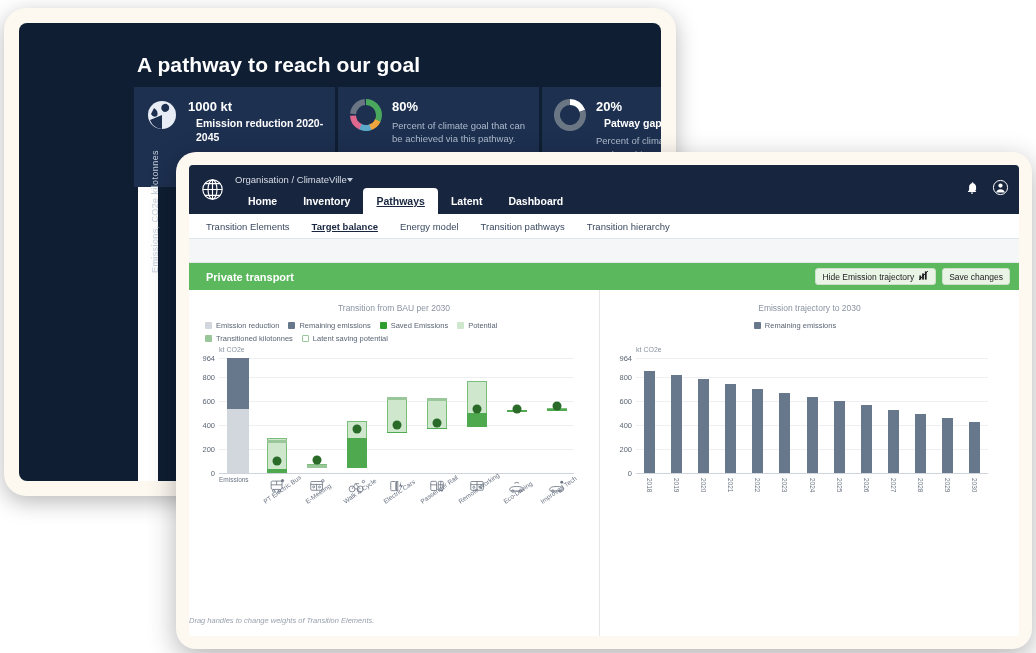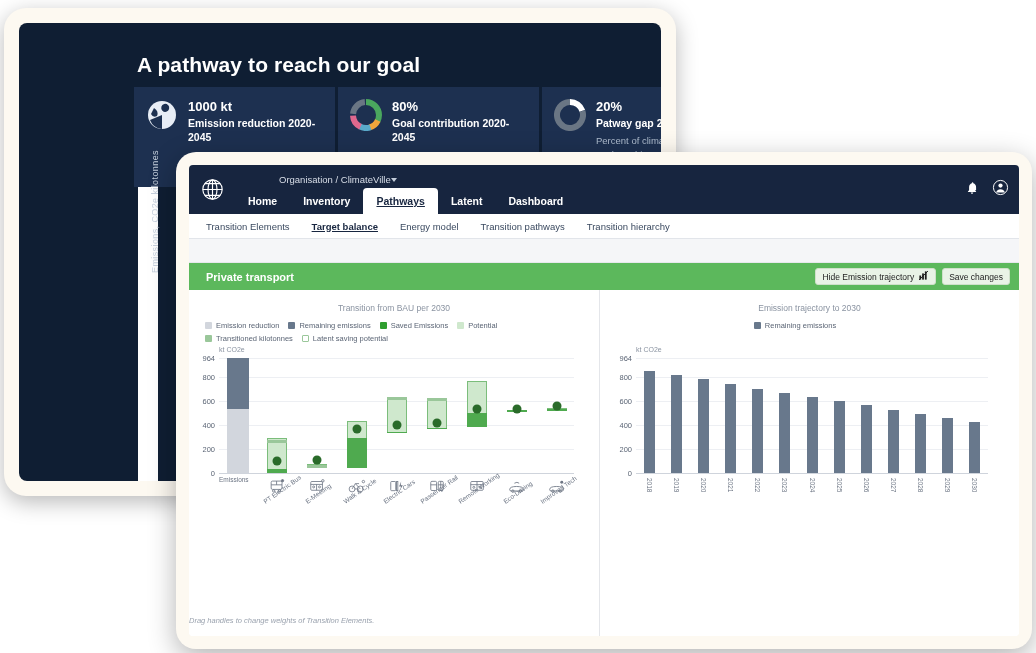--- a/index.html
+++ b/index.html
@@ -38,21 +38,21 @@
   }
   .kpi-card {
     width: 201px; height: 100px;
     background: #1d3050;
     padding: 12px 10px 0 12px;
     display: flex; gap: 10px;
   }
   .kpi-icon { flex: 0 0 auto; width: 32px; }
   .kpi-body { flex: 1 1 auto; overflow: hidden; }
   .kpi-value { font-size: 13px; font-weight: bold; color: #fff; line-height: 1.25; }
-  .kpi-label { font-size: 10.5px; font-weight: bold; color: #fff; line-height: 1.35; margin-top:1px;}
+  .kpi-label { font-size: 10.5px; font-weight: bold; color: #fff; line-height: 1.35; margin-top:1px;margin-left:8px;}
   .kpi-desc  { font-size: 9.5px; color: #aebbcd; line-height: 1.38; margin-top: 4px; }
 
   .ylabel-vert {
     position: absolute;
     left: 131px; top: 250px;
     width: 150px;
     transform: rotate(-90deg);
     transform-origin: 0 0;
     font-size: 9px; color: #c6d0dd;
     letter-spacing: .4px;
@@ -94,21 +94,20 @@
   }
   .nav-logo {
     width: 46px; height: 49px;
     display: flex; align-items: center; justify-content: center;
   }
   .nav-left { display: flex; flex-direction: column; justify-content: flex-end; height:49px;}
   .org-line {
     display: flex; align-items: center; 
     color: #d8dee8; font-size: 9.5px;
     padding: 6px 0 3px 0;
-    margin-left: 44px;
   }
   .nav-tabs { display: flex; align-items: center; height: 26px; }
   .nav-tab {
     color: #ffffff; font-size: 10.5px; font-weight: bold;
     padding: 0 13px; line-height: 26px; height: 26px;
     white-space: nowrap;
   }
   .nav-tab.active {
     background: #ffffff; color: #17253f;
     border-radius: 4px 4px 0 0;
@@ -256,21 +255,20 @@
             <svg width="32" height="32" viewBox="0 0 32 32">
               <circle cx="16" cy="16" r="13" fill="none" stroke="#4aa75e" stroke-width="6" stroke-dasharray="27 55" transform="rotate(-90 16 16)"></circle>
               <circle cx="16" cy="16" r="13" fill="none" stroke="#f0a63c" stroke-width="6" stroke-dasharray="11 71" transform="rotate(25 16 16)"></circle>
               <circle cx="16" cy="16" r="13" fill="none" stroke="#5aa9c9" stroke-width="6" stroke-dasharray="11 71" transform="rotate(70 16 16)"></circle>
               <circle cx="16" cy="16" r="13" fill="none" stroke="#e0688e" stroke-width="6" stroke-dasharray="14 68" transform="rotate(115 16 16)"></circle>
               <circle cx="16" cy="16" r="13" fill="none" stroke="#6a7684" stroke-width="6" stroke-dasharray="18 64" transform="rotate(185 16 16)"></circle>
             </svg>
           </div>
           <div class="kpi-body">
             <div class="kpi-value">80%</div>
-            <div class="kpi-label">Goal contribution 2020-2045</div>
             <div class="kpi-desc">Percent of climate goal that can be achieved via this pathway.</div>
           </div>
         </div>
 
         <div class="kpi-card">
           <div class="kpi-icon">
             <svg width="32" height="32" viewBox="0 0 32 32">
               <circle cx="16" cy="16" r="13" fill="none" stroke="#6a7684" stroke-width="6" stroke-dasharray="65 17" transform="rotate(-18 16 16)"></circle>
               <circle cx="16" cy="16" r="13" fill="none" stroke="#ffffff" stroke-width="6" stroke-dasharray="16 66" transform="rotate(-90 16 16)"></circle>
             </svg>

